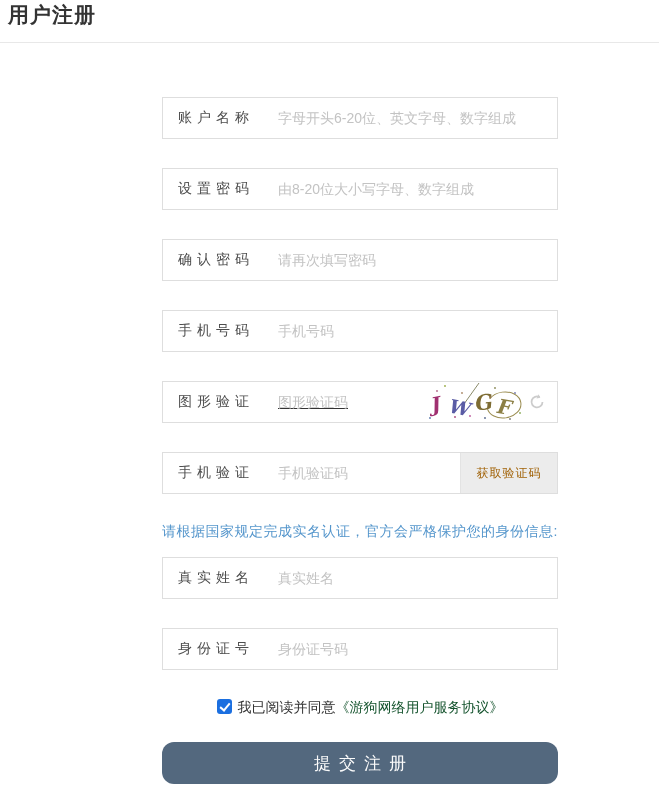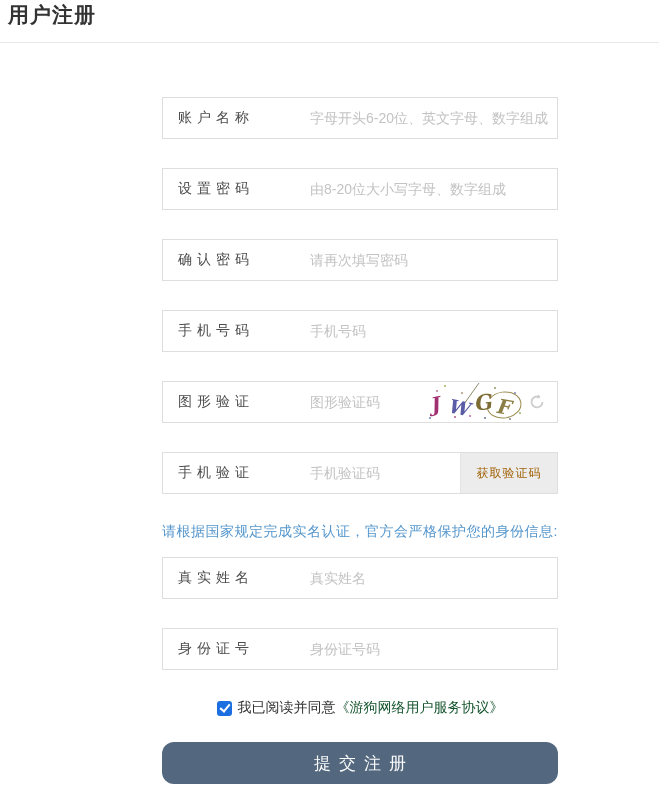--- a/index.html
+++ b/index.html
@@ -5,39 +5,39 @@
   * { margin: 0; padding: 0; box-sizing: border-box; }
   html, body { width: 659px; height: 806px; background: #ffffff; overflow: hidden;
     font-family: "Liberation Sans", sans-serif; }
   .page-title { font-size: 21px; font-weight: bold; color: #333333;
     margin: 1px 0 0 8px; letter-spacing: 1px; }
   .title-divider { border: none; border-top: 1px solid #e8e8e8; margin-top: 13px; }
 
   .form-wrap { width: 396px; margin: 54px 0 0 162px; }
 
   .form-row { display: flex; align-items: center; height: 42px;
-    border: 1px solid #dedede; margin-bottom: 29px; background: #ffffff; position: relative; gap: 32px; }
+    border: 1px solid #dedede; margin-bottom: 29px; background: #ffffff; position: relative; }
   .row-label { flex: none; margin-left: 15px; width: 100px; font-size: 14px;
     color: #4d4d4d; letter-spacing: 5px; white-space: nowrap; }
   .row-input { flex: 1 1 auto; min-width: 0; border: none; outline: none;
     font-size: 14px; color: #333; background: transparent; height: 100%;
     font-family: "Liberation Sans", sans-serif; }
   .row-input::placeholder { color: #c3c3c3; }
 
   .captcha-box { position: absolute; right: 32px; top: 1px; width: 100px; height: 38px; cursor: pointer; }
   .refresh-btn { position: absolute; right: 11px; top: 11px; width: 18px; height: 18px; cursor: pointer; }
 
   .sms-btn { flex: none; width: 97px; height: 100%; background: #ececec;
     border: none; border-left: 1px solid #e3e3e3; font-size: 12px; color: #a16207;
     cursor: pointer; font-family: "Liberation Sans", sans-serif; letter-spacing: 1px; }
 
   .realname-notice { font-size: 14px; font-weight: normal; color: #5596cc;
     margin: 6px 0 16px 0; letter-spacing: 0.5px; }
 
-  .agreement-line { display: flex; align-items: center; justify-content: center;
+  .agreement-line { display: flex; align-items: flex-start; justify-content: center;
     margin-top: 6px; font-size: 14px; color: #333333; height: 18px; }
   .checkbox { width: 15px; height: 15px; background: #1b6fe0; border-radius: 3px;
     position: relative; margin-right: 6px; cursor: pointer; flex: none; }
   .checkbox.checked::after { content: ""; position: absolute; left: 5px; top: 1.5px;
     width: 4px; height: 8px; border: solid #ffffff; border-width: 0 2px 2px 0;
     transform: rotate(40deg); }
   .agreement-link { color: #14532d; text-decoration: none; cursor: pointer; }
 
   .submit-btn { display: block; width: 100%; height: 42px; margin-top: 25px;
     background: #53687e; color: #fbfbfb; border: none; border-radius: 12px;
@@ -69,21 +69,21 @@
     <input class="row-input" type="text" placeholder="请再次填写密码" style="">
   </div>
 
   <div class="form-row">
     <span class="row-label">手机号码</span>
     <input class="row-input" type="text" placeholder="手机号码" style="">
   </div>
 
   <div class="form-row">
     <span class="row-label">图形验证</span>
-    <input class="row-input" type="text" style="max-width: 140px;" placeholder="图形验证码">
+    <input class="row-input" type="text" style="max-width: 140px; text-decoration: underline;" placeholder="图形验证码">
     <svg class="captcha-box" viewBox="0 0 100 38">
       <line x1="54" y1="0" x2="39" y2="21" stroke="#8a8a6a" stroke-width="1"></line>
       <ellipse cx="79" cy="22" rx="17" ry="13" fill="none" stroke="#9a8c50" stroke-width="1" stroke-dasharray="46 10" transform="rotate(-8 79 22)"></ellipse>
       <text class="captcha-letter" x="6" y="28" font-size="20" fill="#a03070" transform="rotate(-10 12 20)">J</text>
       <text class="captcha-letter" x="25" y="31" font-size="19" fill="#5a5ca5" transform="rotate(12 32 22)">W</text>
       <text class="captcha-letter" x="50" y="27" font-size="21" fill="#7d6c33" transform="rotate(-6 56 18)">G</text>
       <text class="captcha-letter" x="73" y="31" font-size="20" fill="#8c7f45" transform="rotate(10 79 22)">F</text>
       <circle cx="12" cy="8" r="0.9" fill="#b06688"></circle>
         <circle cx="70" cy="5" r="0.9" fill="#888855"></circle>
       <circle cx="90" cy="10" r="0.9" fill="#7779aa"></circle>

